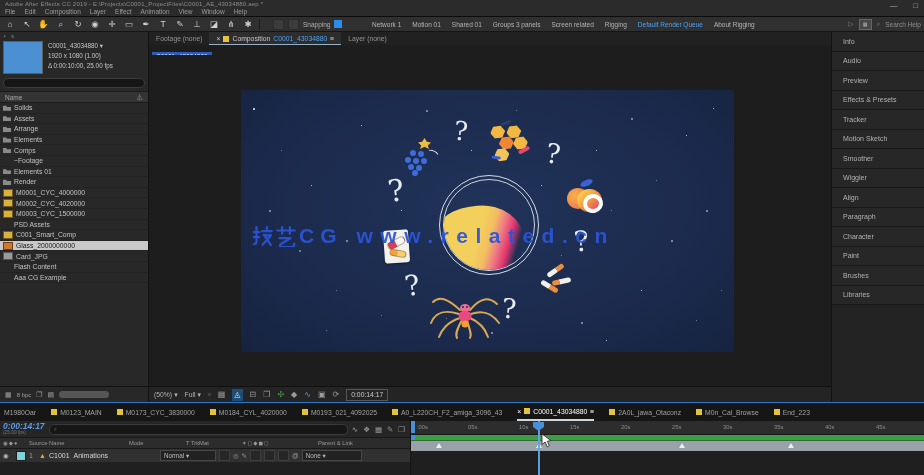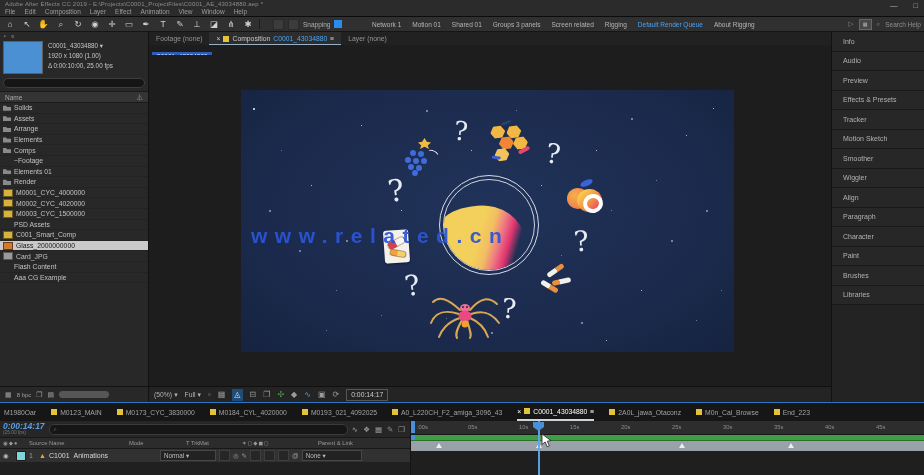--- a/index.html
+++ b/index.html
@@ -402,20 +402,35 @@
               <path d="M38,30 C41,41 43,45 41,48"></path>
             </g>
             <ellipse cx="36" cy="18" rx="5" ry="4" fill="#ee6f9a"></ellipse>
             <ellipse cx="36" cy="26" rx="6.5" ry="5.5" fill="#e84a80"></ellipse>
             <circle cx="36" cy="34" r="3.5" fill="#f0a030"></circle>
             <circle cx="34" cy="17" r="1" fill="#2b2b3e"></circle>
             <circle cx="38" cy="17" r="1" fill="#2b2b3e"></circle>
           </svg>
 
           <div class="wmark" style="color:#2b55d8;">
+            <span class="wm-cn">
+              <svg width="22" height="22" viewBox="0 0 20 20">
+                <g fill="none" stroke="#2b55d8" stroke-width="2" stroke-linecap="round">
+                  <path d="M2.5,6.5 h5 M2.5,11 h5 M5,2 v13 q0,2.5 -2.5,2.5"></path>
+                  <path d="M10,5.5 h9 M14.5,2 v3.5 M11.5,9 q3,1 6.5,0 M12,9.5 l6,8.5 M18,9.5 l-7.5,8.5"></path>
+                </g>
+              </svg>
+              <svg width="22" height="22" viewBox="0 0 20 20">
+                <g fill="none" stroke="#2b55d8" stroke-width="2" stroke-linecap="round">
+                  <path d="M2,5 h16 M6.5,2 v6 M13.5,2 v6"></path>
+                  <path d="M4,12 h10 M14,12 l-9,5.5 q-1.5,2.5 2,2.5 h8 q2.5,0 2.5,-3"></path>
+                </g>
+              </svg>
+              <span class="wm-latin">CG</span>
+            </span>
             <span class="wm-url">www.related.cn</span>
           </div>
         <span class="star" style="left: 12px; top: 18px; width: 1.5px; height: 1.5px; opacity: 0.95;"></span>
             <span class="star" style="left: 40px; top: 60px; width: 1px; height: 1px; opacity: 0.55;"></span>
             <span class="star" style="left: 28px; top: 120px; width: 1.5px; height: 1.5px; opacity: 0.55;"></span>
             <span class="star" style="left: 70px; top: 95px; width: 1px; height: 1px; opacity: 0.95;"></span>
             <span class="star" style="left: 58px; top: 160px; width: 2px; height: 2px; opacity: 0.55;"></span>
             <span class="star" style="left: 95px; top: 200px; width: 1px; height: 1px; opacity: 0.55;"></span>
             <span class="star" style="left: 120px; top: 35px; width: 1px; height: 1px; opacity: 0.95;"></span>
             <span class="star" style="left: 105px; top: 150px; width: 1.5px; height: 1.5px; opacity: 0.55;"></span>

